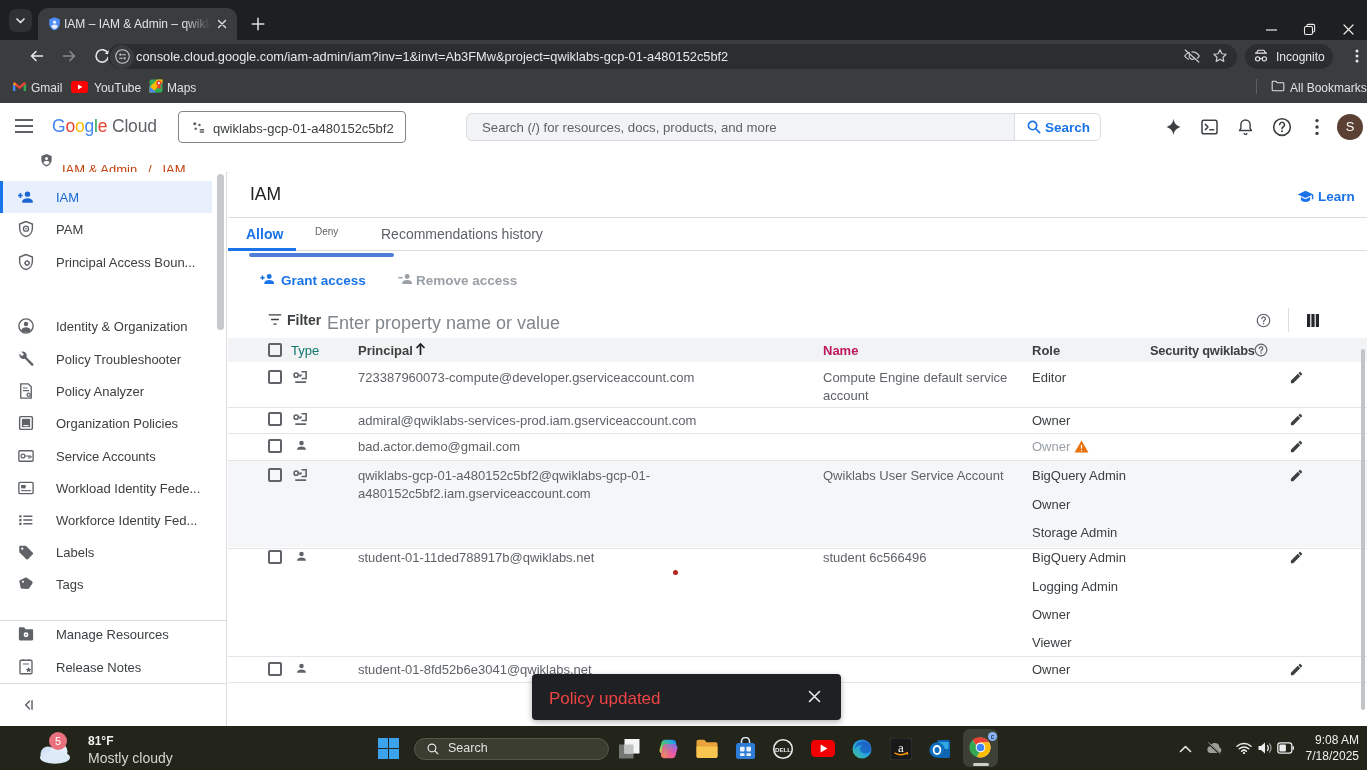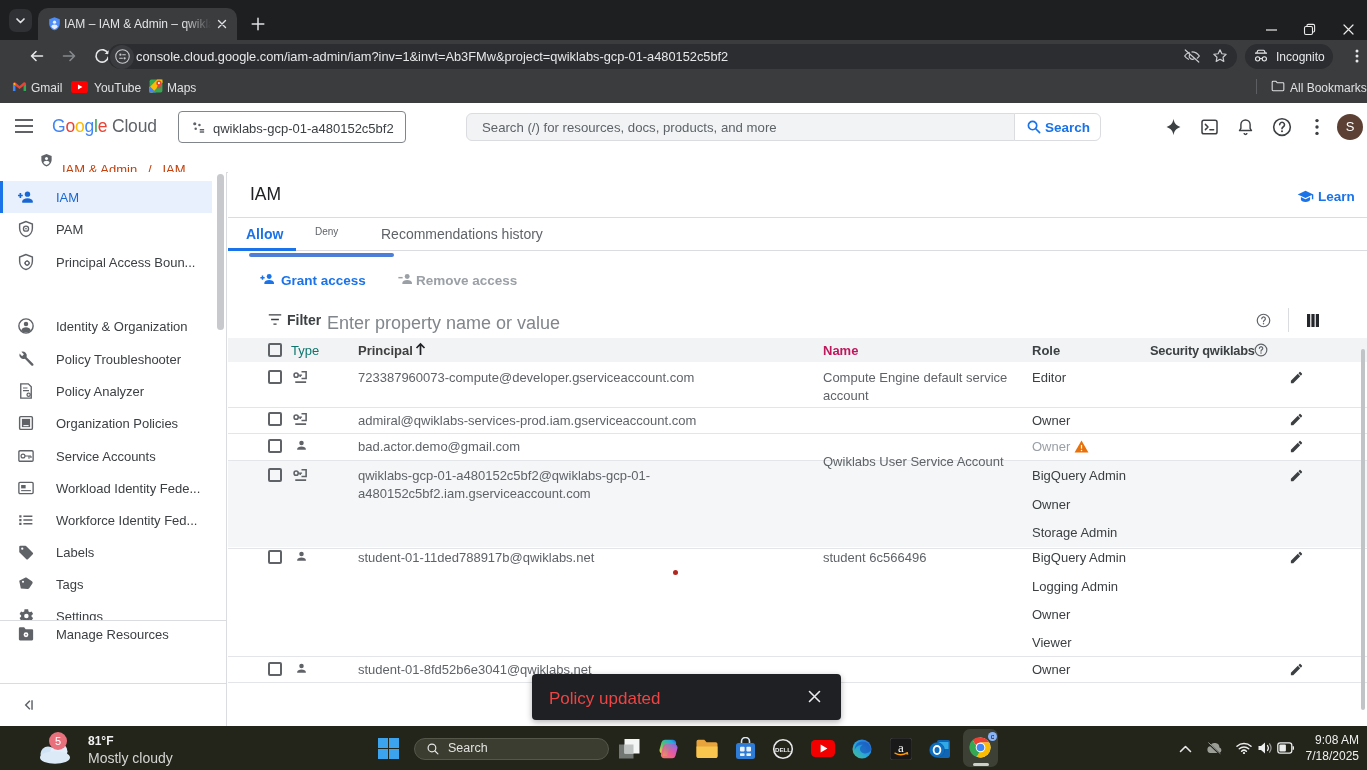--- a/index.html
+++ b/index.html
@@ -285,35 +285,36 @@
         </svg>
         <span class="tx">Labels</span>
       </div>
     <div class="mi" style="top:396px">
         <svg class="ic" viewBox="0 0 24 24">
           <path d="M4 6l8.5-2.5c.8-.2 1.6 0 2.2.6l5.8 5.9c.8.8.8 2.2 0 3L15 18.5c-.6.6-1.4.8-2.2.6L4 16.5z" fill="#5f6368" transform="rotate(-12 12 12)"></path>
           <circle cx="8" cy="9" r="1.4" fill="#fff"></circle>
         </svg>
         <span class="tx">Tags</span>
       </div>
-    <div class="mi" style="top:428px">
-        <svg class="ic" viewBox="0 0 24 24">
-          <path d="M19.4 13a7.5 7.5 0 0 0 0-2l2.1-1.6-2-3.5-2.5 1a7.5 7.5 0 0 0-1.7-1L14.9 3H10l-.4 2.9a7.5 7.5 0 0 0-1.7 1l-2.5-1-2 3.5L5.5 11a7.5 7.5 0 0 0 0 2l-2.1 1.6 2 3.5 2.5-1a7.5 7.5 0 0 0 1.7 1l.4 2.9h4.9l.4-2.9a7.5 7.5 0 0 0 1.7-1l2.5 1 2-3.5z" fill="#5f6368"></path>
-          <circle cx="12.5" cy="12" r="3" fill="#fff"></circle>
-        </svg>
-        <span class="tx">Settings</span>
-      </div>
     <div class="abs" style="left:0;top:448px;width:227px;height:106px;background:#fff;border-top:1px solid #dadce0"></div>
     <div class="mi" style="top:446px">
         <svg class="ic" viewBox="0 0 24 24">
           <path d="M2.5 4.5A1.5 1.5 0 0 1 4 3h5.5l2 2.5H20a1.5 1.5 0 0 1 1.5 1.5v12A1.5 1.5 0 0 1 20 20.5H4a1.5 1.5 0 0 1-1.5-1.5z" fill="#5f6368"></path>
           <circle cx="12" cy="13" r="3.2" fill="#fff"></circle>
           <circle cx="12" cy="13" r="1.1" fill="#5f6368"></circle>
         </svg>
         <span class="tx">Manage Resources</span>
+      </div>
+    <div class="mi" style="top:479px">
+        <svg class="ic" viewBox="0 0 24 24">
+          <rect x="4" y="3" width="16" height="18" rx="1.5" fill="none" stroke="#5f6368" stroke-width="1.8"></rect>
+          <path d="M8 3.5V1.8M16 3.5V1.8M8 8h8" stroke="#5f6368" stroke-width="1.6"></path>
+          <path d="M15.5 12l1.2 2.4 2.6.3-1.9 1.8.5 2.6-2.4-1.3-2.4 1.3.5-2.6-1.9-1.8 2.6-.3z" fill="#5f6368"></path>
+        </svg>
+        <span class="tx">Release Notes</span>
       </div>
     <div class="abs" style="left:0;top:511px;width:227px;height:1px;background:#dadce0"></div>
     <svg class="abs" style="left:194px;top:353px" width="14" height="14" viewBox="0 0 14 14" opacity="0"></svg>
     <svg class="abs" style="left:22px;top:526px" width="13" height="14" viewBox="0 0 14 14">
         <path d="M8.5 2.5 4 7l4.5 4.5" stroke="#5f6368" stroke-width="1.6" fill="none"></path>
         <path d="M10.8 2v10" stroke="#5f6368" stroke-width="1.6"></path>
       </svg>
     <div class="abs" style="left:217px;top:2px;width:7px;height:156px;border-radius:4px;background:#c7c9cc"></div>
   </div>
   <div id="content">
@@ -426,21 +427,21 @@
 
       <div class="cb" style="left:40px;top:296px"></div>
       <svg class="abs" style="left:65px;top:296px" width="15" height="14" viewBox="0 0 24 22">
           <circle cx="5" cy="8" r="3.3" fill="none" stroke="#5f6368" stroke-width="2.5"></circle>
           <path d="M8.3 8H14.5M11.5 8v2.8" stroke="#5f6368" stroke-width="2.3"></path>
           <path d="M13.6 2.6H21V13.4H13.6" fill="none" stroke="#5f6368" stroke-width="2.5"></path>
           <path d="M3.6 19.2H21" stroke="#5f6368" stroke-width="2.8"></path>
         </svg>
       <div class="email" style="left:130px;top:296px">qwiklabs-gcp-01-a480152c5bf2@qwiklabs-gcp-01-</div>
       <div class="email" style="left:130px;top:314px">a480152c5bf2.iam.gserviceaccount.com</div>
-      <div class="nm" style="left:595px;top:282px">Qwiklabs User Service Account</div>
+      <div class="nm" style="left:595px;top:296px">Qwiklabs User Service Account</div>
       <div class="rl" style="left:804px;top:296px">BigQuery Admin</div>
       <div class="rl" style="left:804px;top:325px">Owner</div>
       <div class="rl" style="left:804px;top:353px">Storage Admin</div>
       <svg class="abs pencil" style="left:1061px;top:296px" width="15" height="15" viewBox="0 0 24 24">
           <path d="M3 17.2V21h3.8L17.9 9.9l-3.8-3.8L3 17.2zM20.7 7.1a1 1 0 0 0 0-1.4l-2.4-2.4a1 1 0 0 0-1.4 0l-1.8 1.9 3.8 3.8 1.8-1.9z" fill="#3c4043"></path>
         </svg>
       <div class="rowline" style="top:376px"></div>
 
       <div class="cb" style="left:40px;top:378px"></div>
       <svg class="abs" style="left:67px;top:378px" width="13" height="13" viewBox="0 0 24 24">

